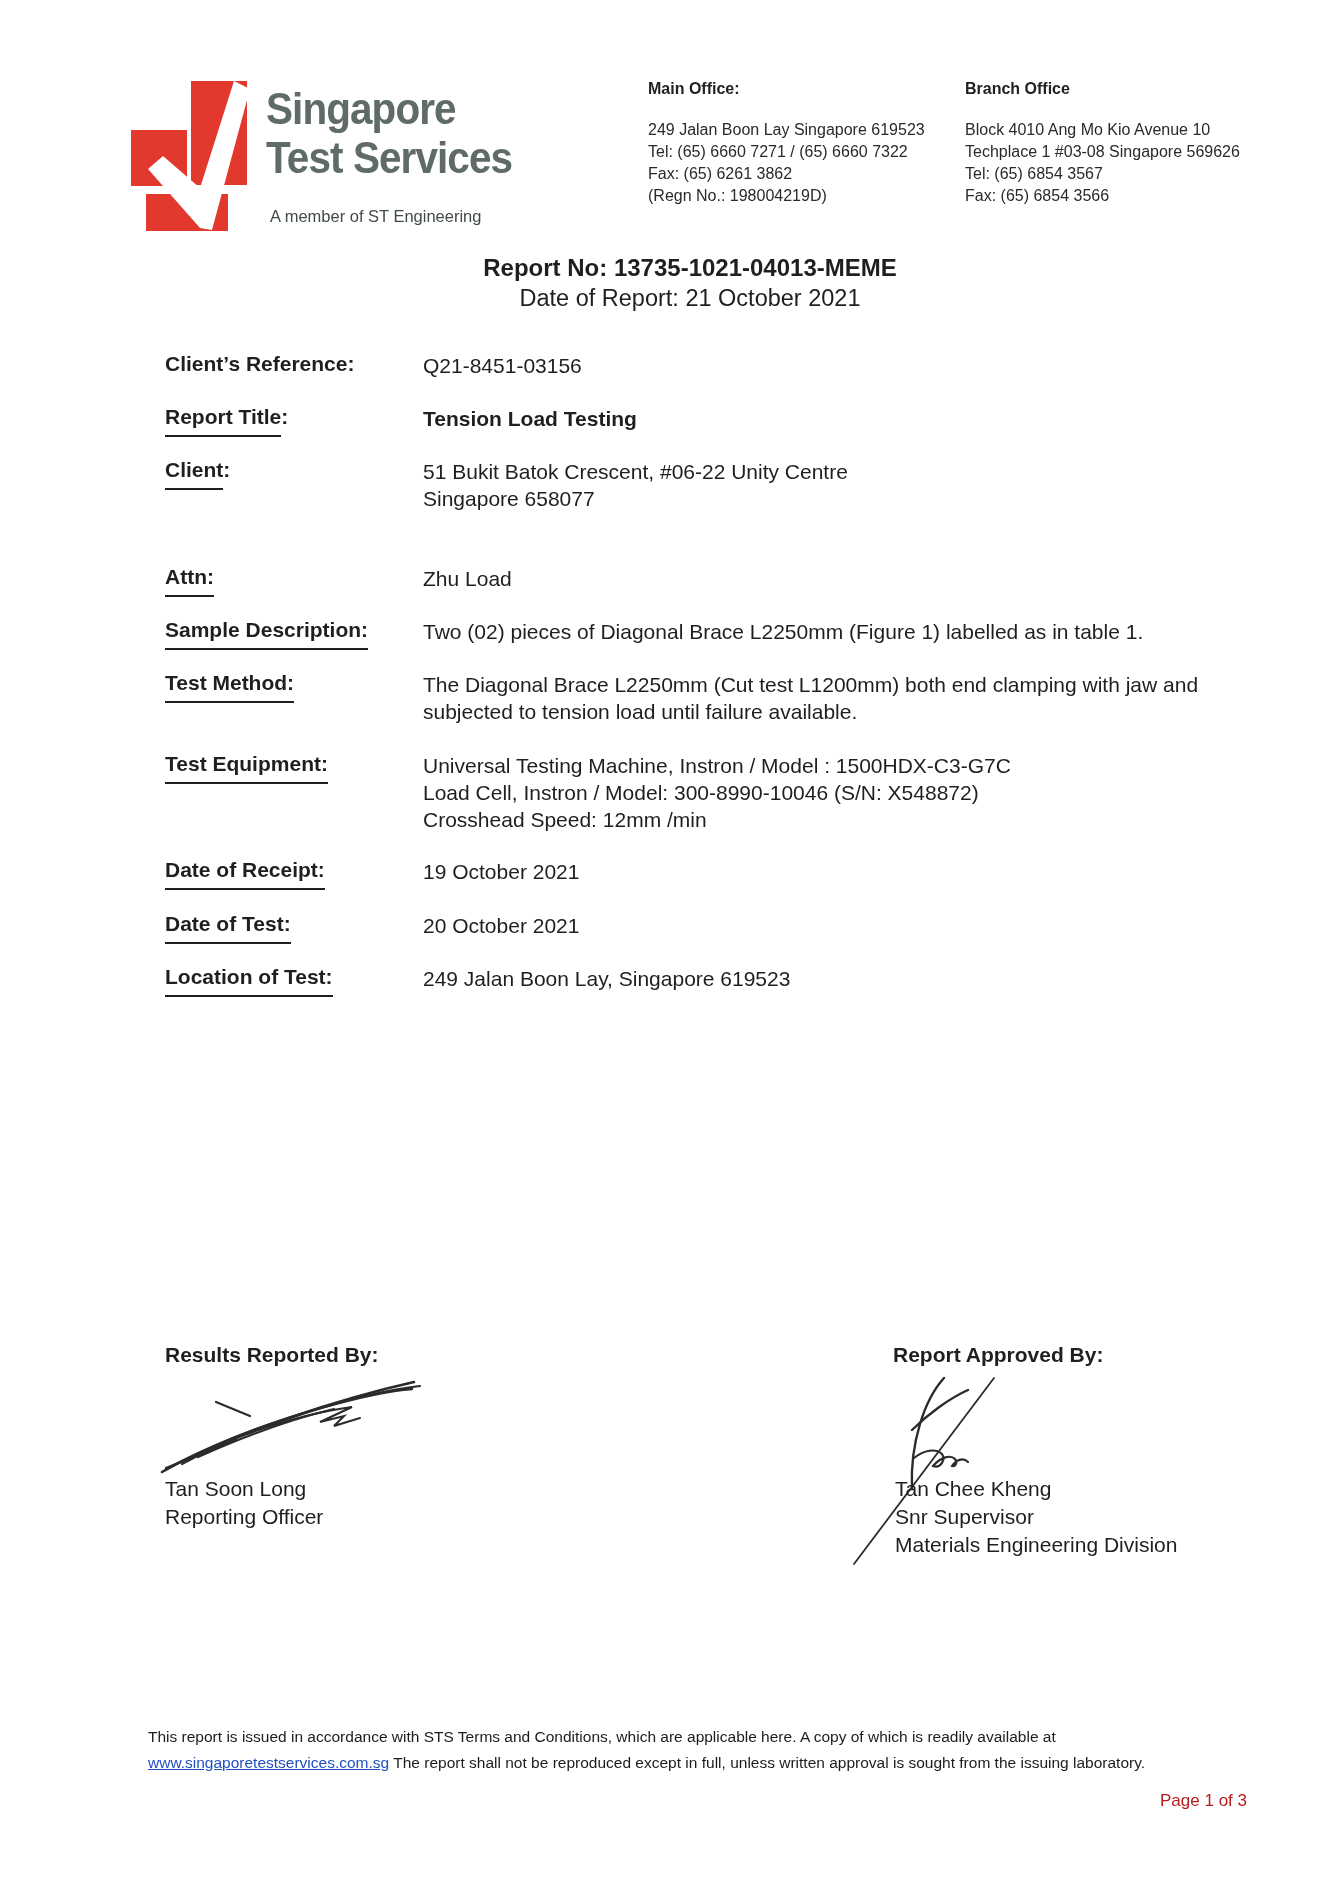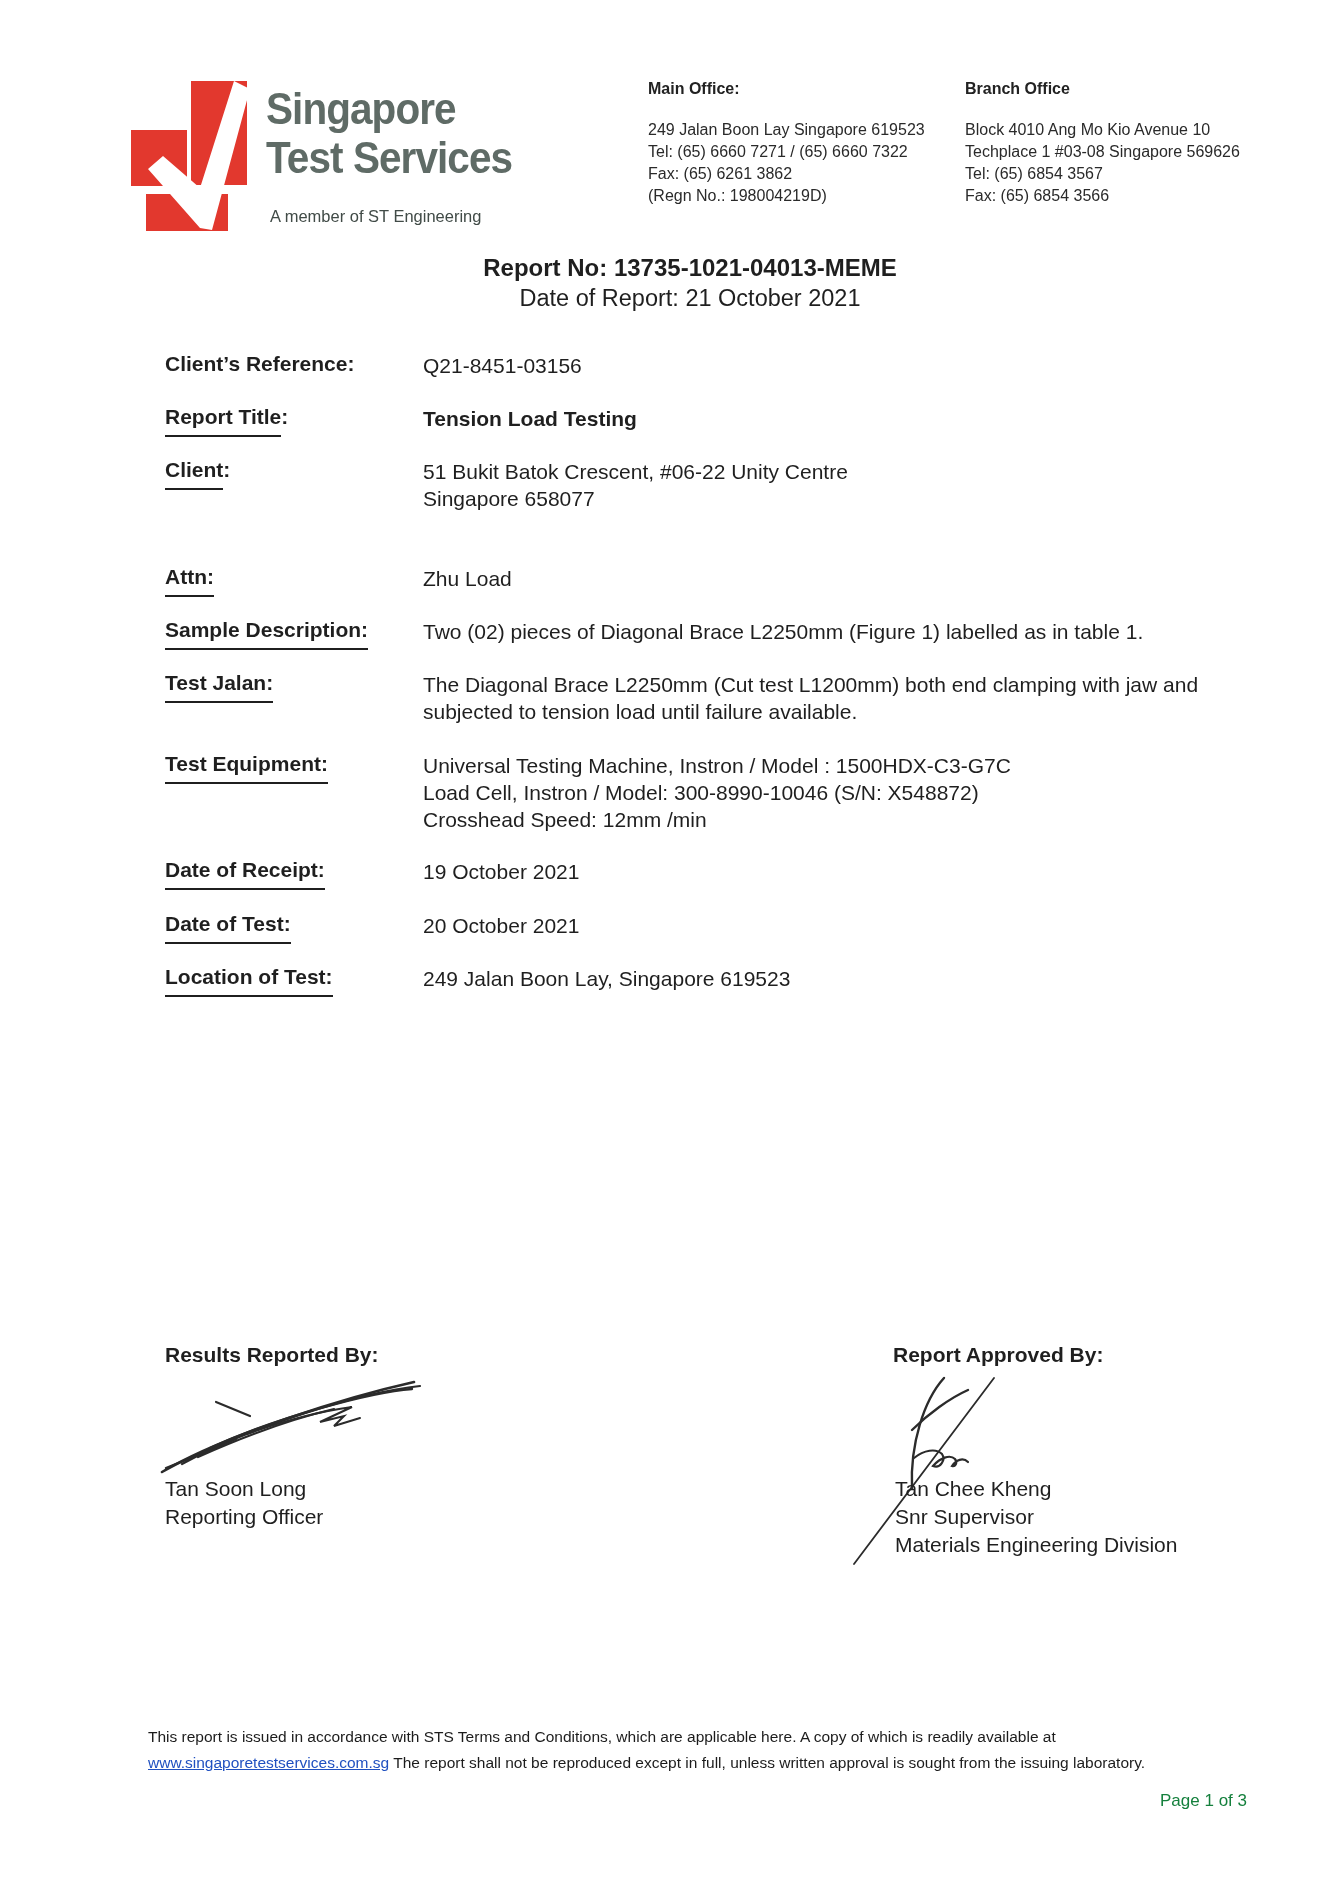--- a/index.html
+++ b/index.html
@@ -63,21 +63,21 @@
   .sig-heading { font-size: 21px; font-weight: bold; white-space: nowrap; }
   .sig-name-block { font-size: 21px; line-height: 28px; white-space: nowrap; }
   .sig-svg path { fill: none; stroke: #2b2b2b; stroke-linecap: round; }
 
   
   .footer {
     left: 148px; top: 1724px; width: 1140px;
     font-size: 15.5px; line-height: 25.5px; color: #1c1c1c;
   }
   .footer a { color: #2050c0; text-decoration: underline; }
-  .page-number { right: 89px; top: 1791px; font-size: 17px; color: #15803d; }
+  .page-number { right: 89px; top: 1791px; font-size: 17px; color: #b91c1c; }
 </style>
 </head>
 <body>
 
 <svg class="abs logo-mark" viewBox="0 0 152 158" xmlns="http://www.w3.org/2000/svg">
   <rect x="76" y="6" width="56" height="104" fill="#e2382e"></rect>
   <rect x="16" y="55" width="56" height="56" fill="#e2382e"></rect>
   <rect x="31" y="119" width="82" height="37" fill="#e2382e"></rect>
   <polygon points="33,94 48,81 85,113 119,6 135,14 97,155 85,153" fill="#ffffff"></polygon>
 </svg>
@@ -120,21 +120,21 @@
   <div>51 Bukit Batok Crescent, #06-22 Unity Centre</div>
   <div>Singapore 658077</div>
 </div>
 
 <div class="abs row-label" style="top:565px"><span class="u">Attn:</span></div>
 <div class="abs row-value" style="top:565px">Zhu Load</div>
 
 <div class="abs row-label" style="top:618px"><span class="u">Sample Description:</span></div>
 <div class="abs row-value" style="top:618px">Two (02) pieces of Diagonal Brace L2250mm (Figure 1) labelled as in table 1.</div>
 
-<div class="abs row-label" style="top:671px"><span class="u">Test Jalan:</span></div>
+<div class="abs row-label" style="top:671px"><span class="u">Test Method:</span></div>
 <div class="abs row-value" style="top:671px">
   <div>The Diagonal Brace L2250mm (Cut test L1200mm) both end clamping with jaw and</div>
   <div>subjected to tension load until failure available.</div>
 </div>
 
 <div class="abs row-label" style="top:752px"><span class="u">Test Equipment:</span></div>
 <div class="abs row-value" style="top:752px">
   <div>Universal Testing Machine, Instron / Model : 1500HDX-C3-G7C</div>
   <div>Load Cell, Instron / Model: 300-8990-10046 (S/N: X548872)</div>
   <div>Crosshead Speed: 12mm /min</div>

